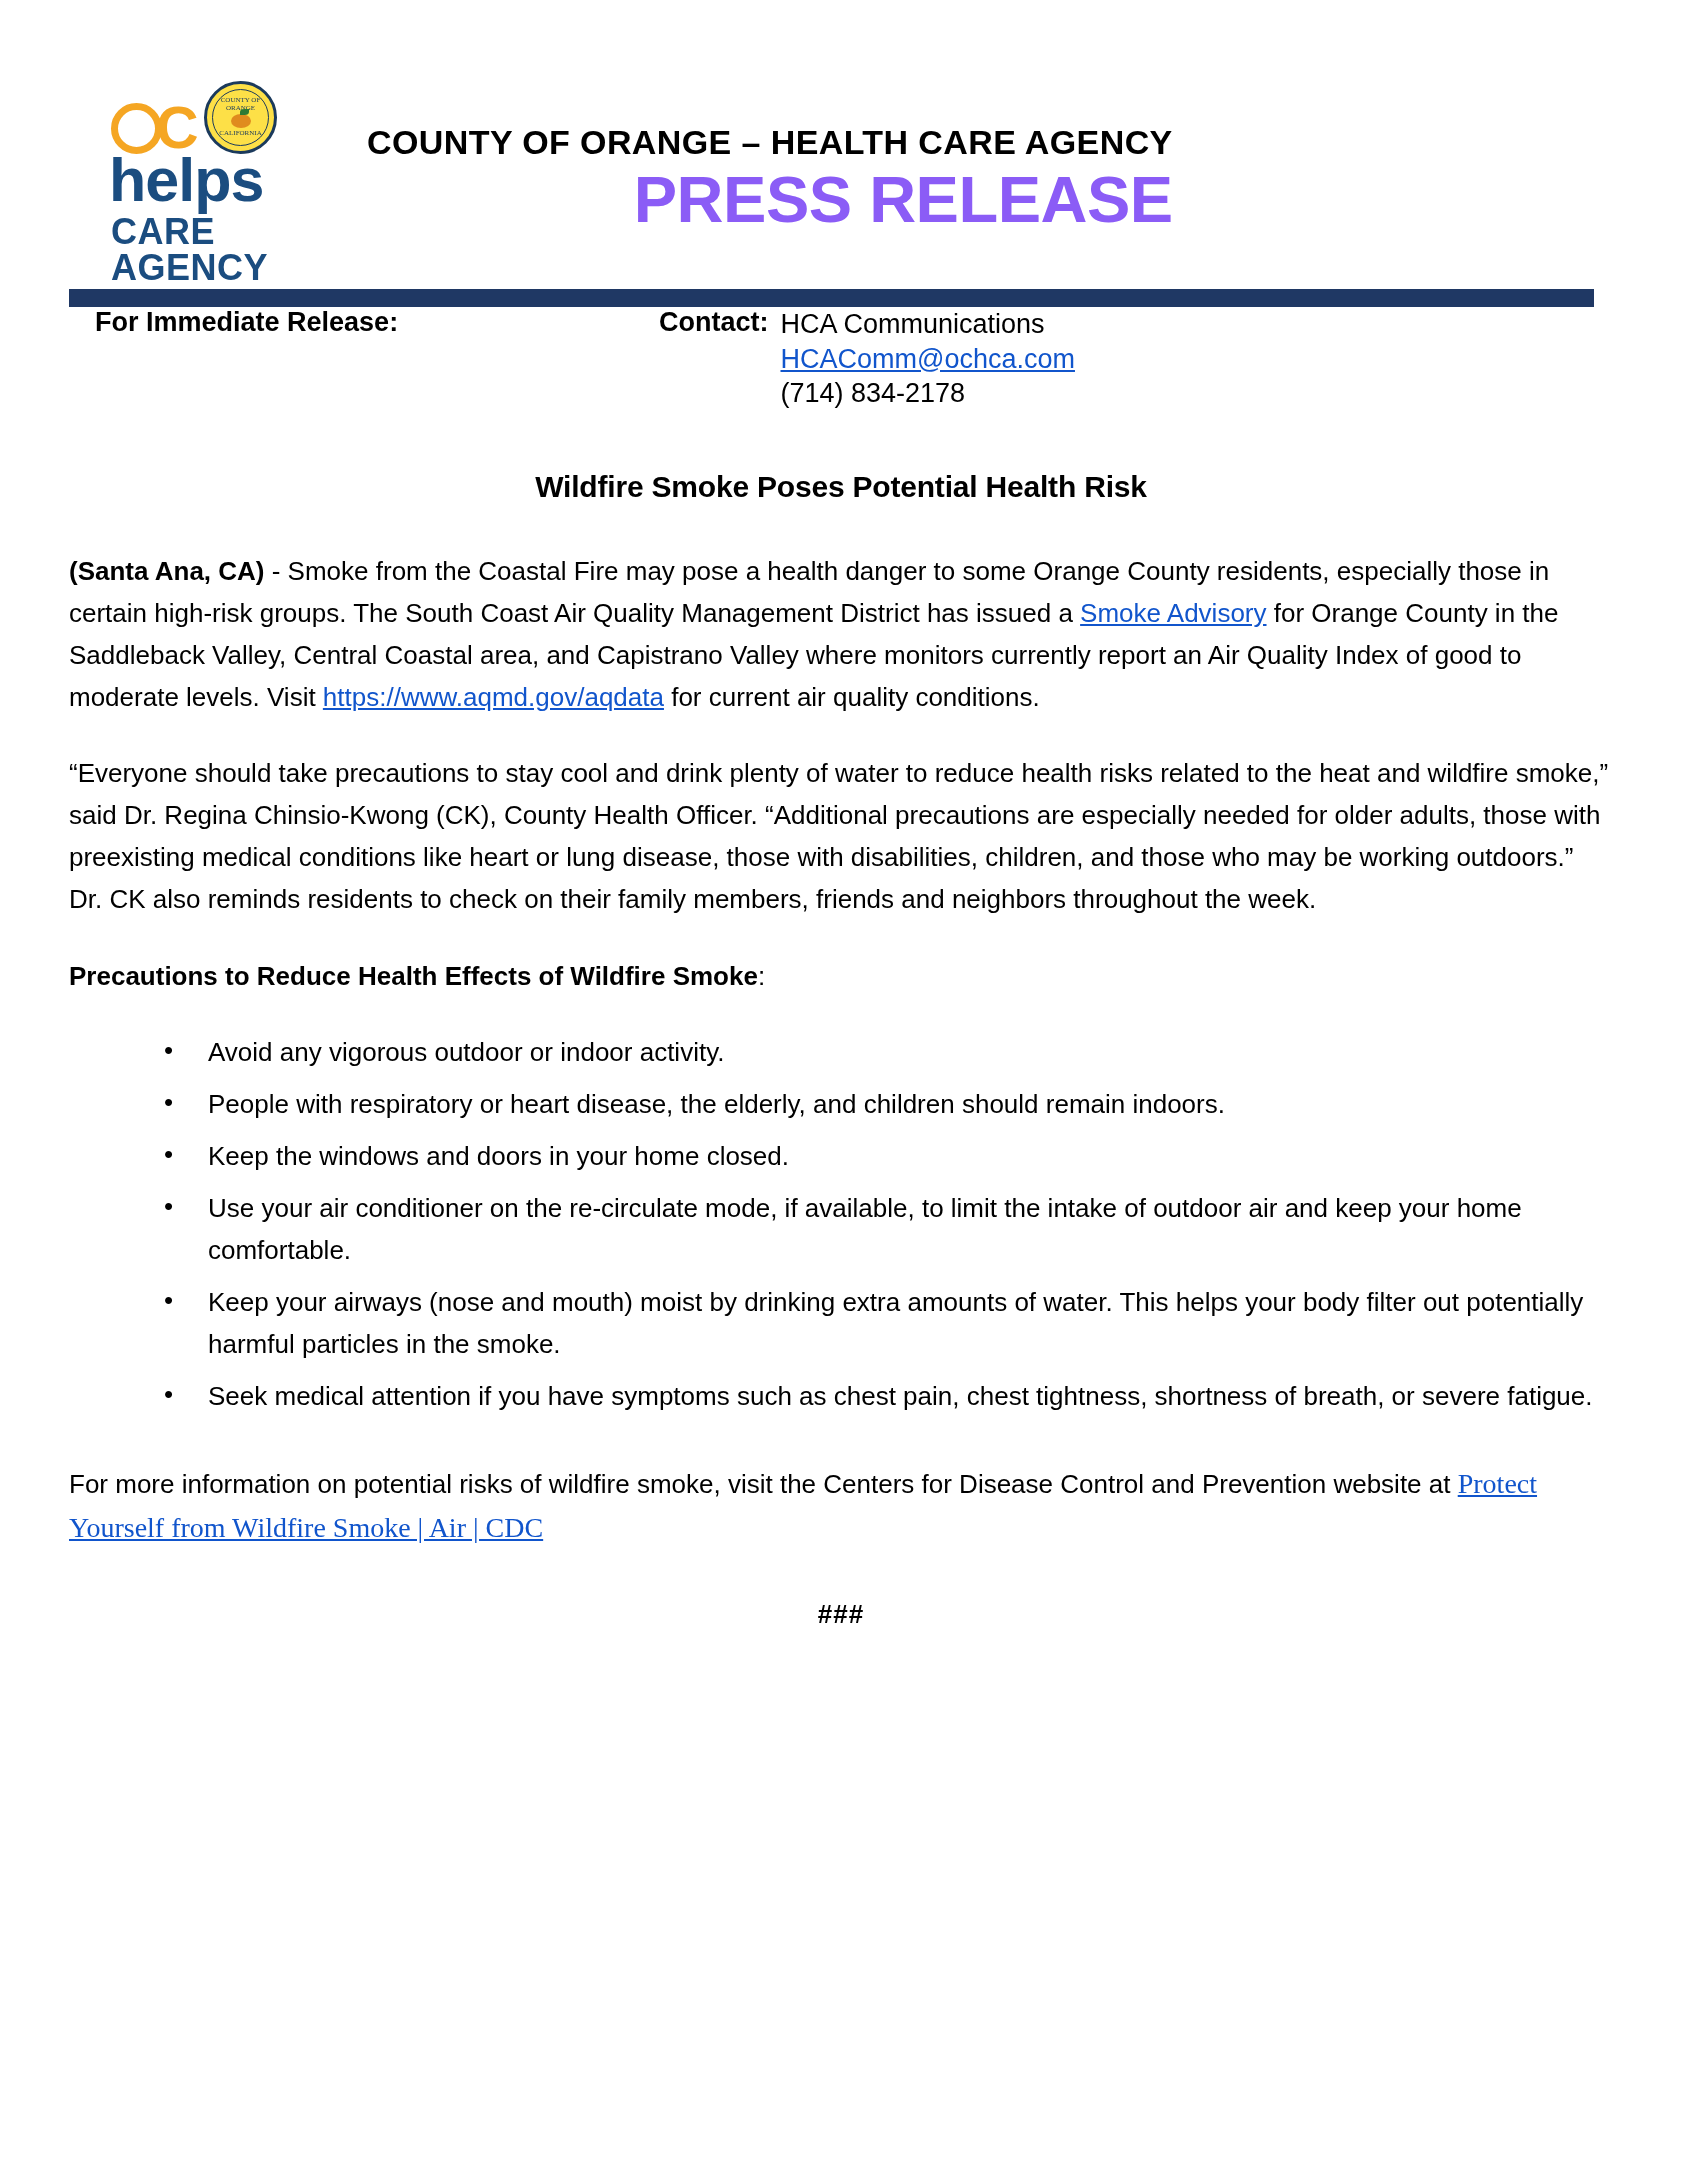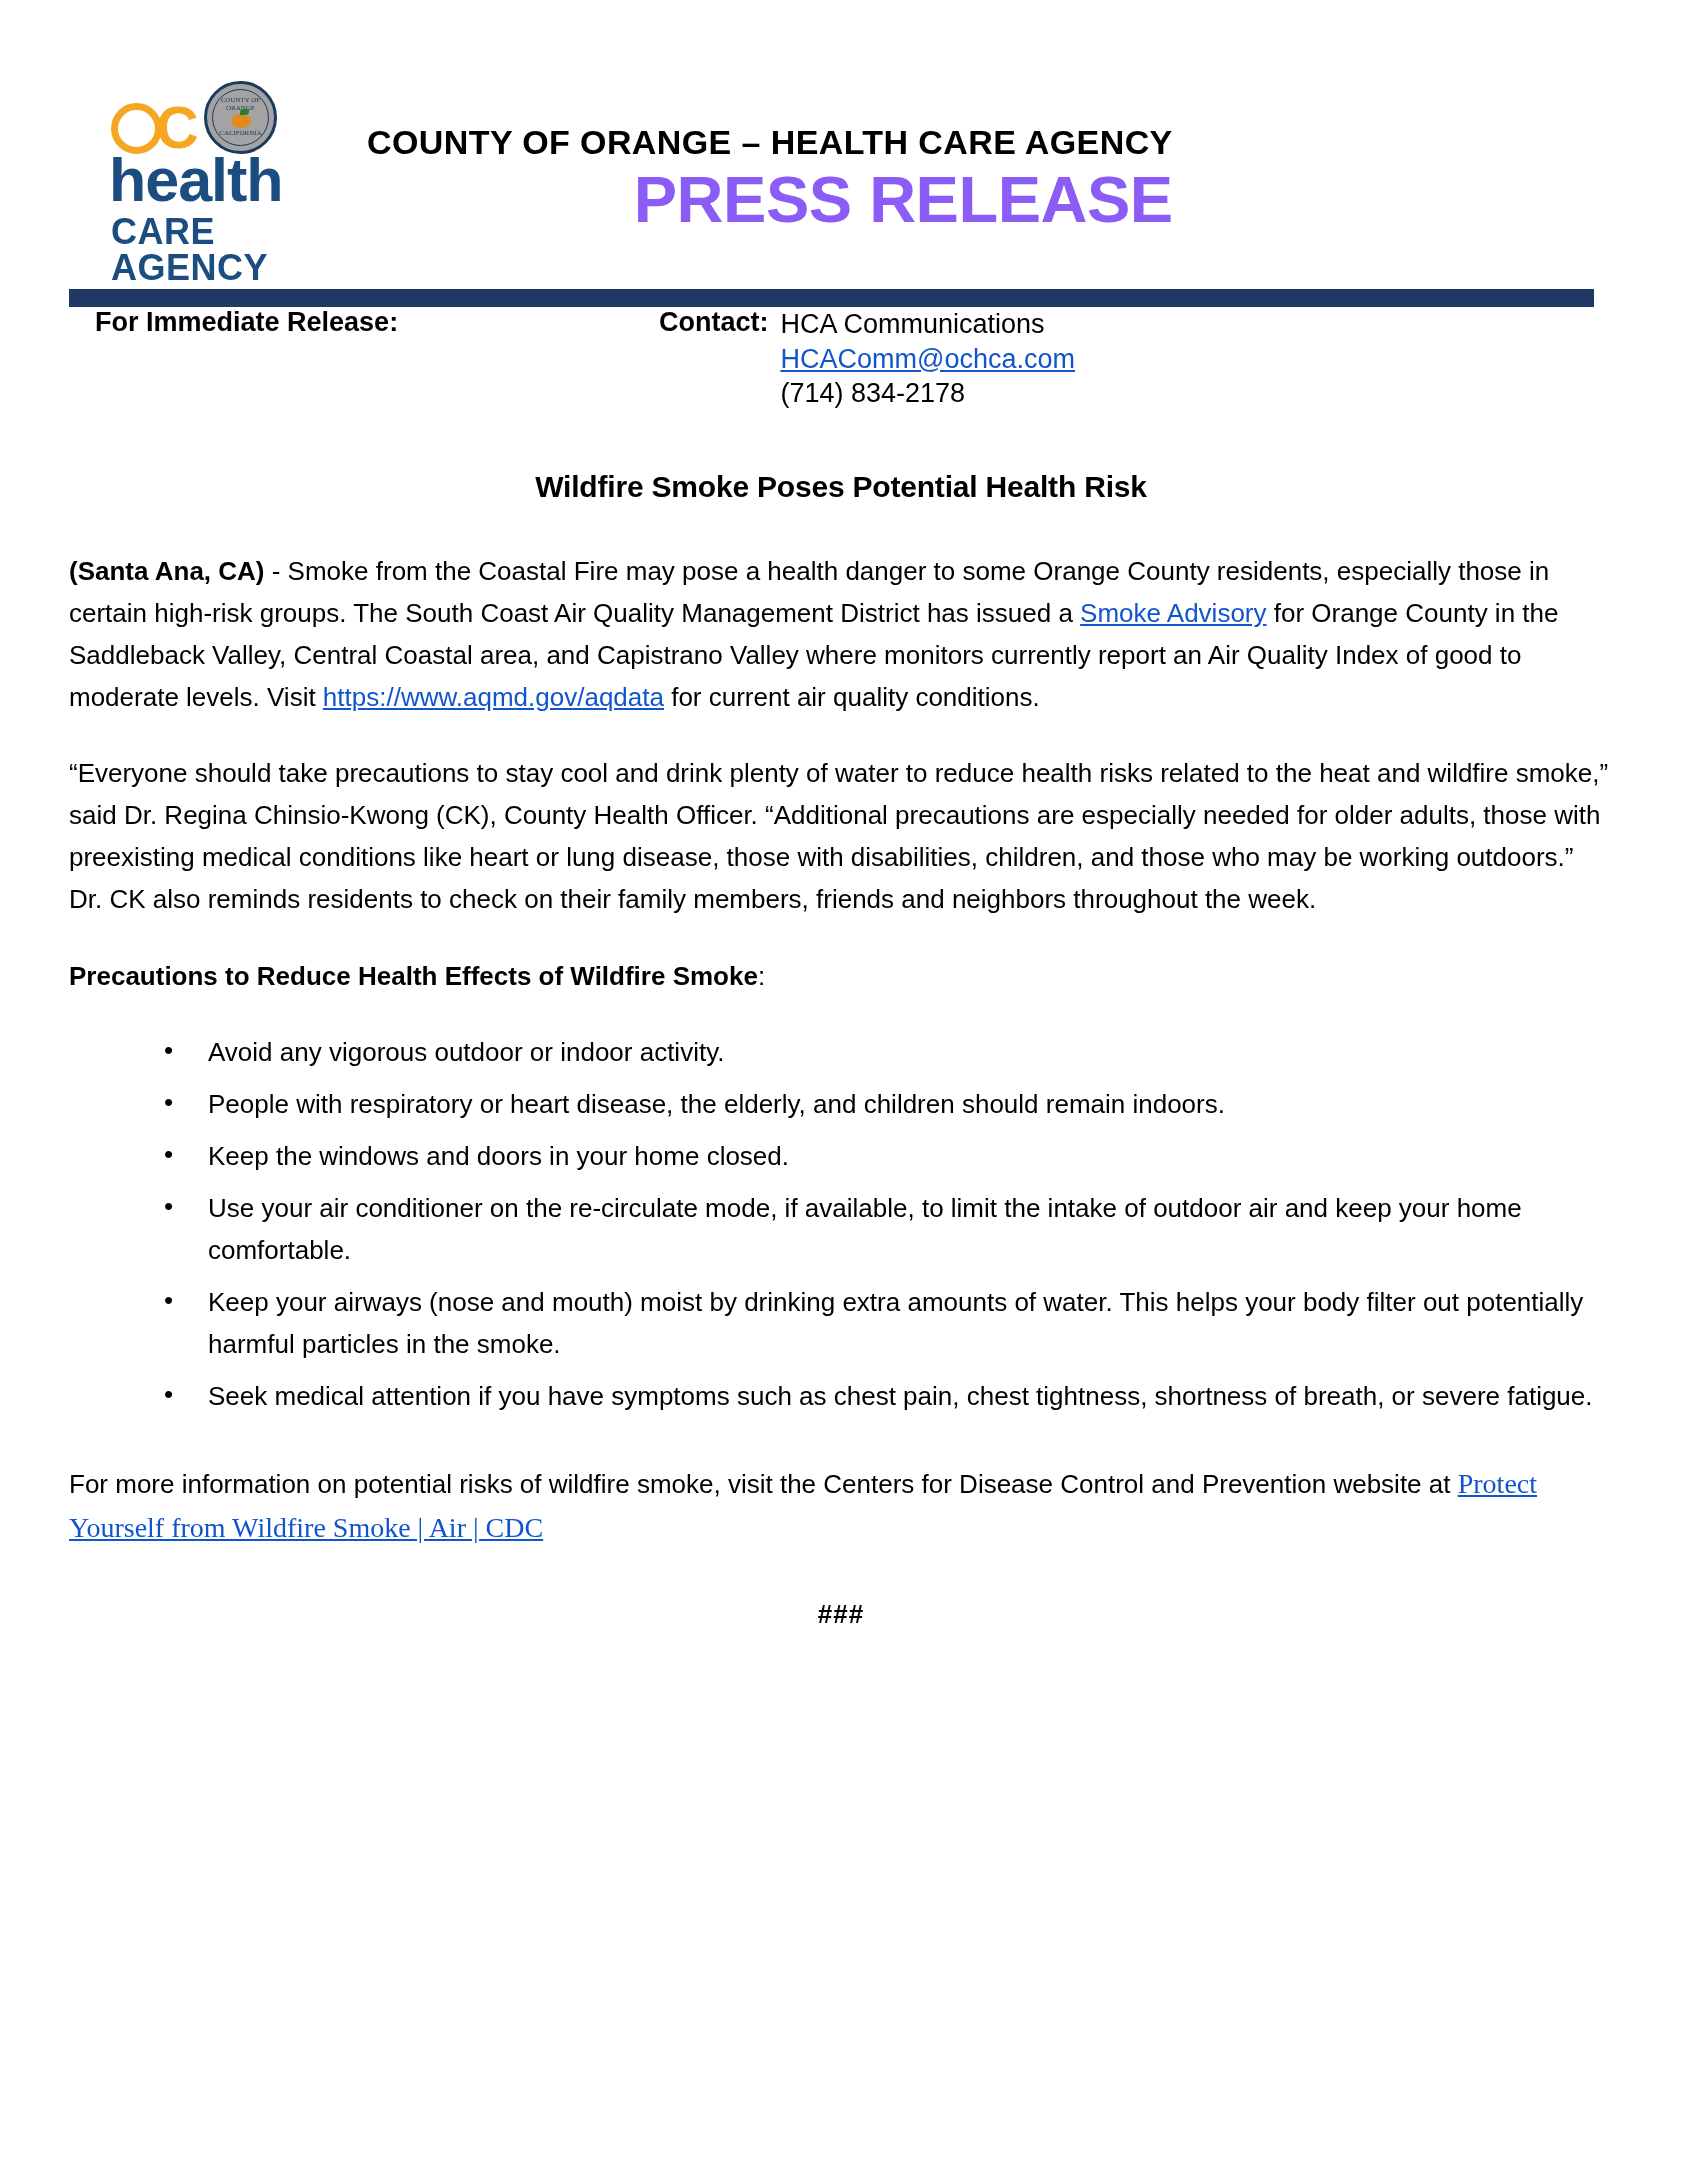--- a/index.html
+++ b/index.html
@@ -71,21 +71,21 @@
     margin-left: -6px;
   }
   .logo-seal {
     position: absolute;
     left: 115px;
     top: 2px;
     width: 73px;
     height: 73px;
     border-radius: 50%;
     border: 3px solid #1b3a5c;
-    background: #a3a3a3;
+    background: #fde047;
     box-sizing: border-box;
     display: flex;
     align-items: center;
     justify-content: center;
     overflow: hidden;
   }
   .logo-seal .seal-inner {
     width: 55px; height: 55px;
     border-radius: 50%;
     border: 1px solid #1b3a5c;
@@ -268,21 +268,21 @@
         <div class="logo-oc">
           <span class="logo-o"></span><span class="logo-c">C</span>
         </div>
         <div class="logo-seal">
           <div class="seal-inner">
             <span>COUNTY OF ORANGE</span>
             <span class="seal-fruit"></span>
             <span>CALIFORNIA</span>
           </div>
         </div>
-        <div class="logo-health">health</div>
+        <div class="logo-health">helps</div>
         <div class="logo-careagency">CARE AGENCY</div>
       </div>
       <div class="header-titles">
         <div class="agency-line">COUNTY OF ORANGE – HEALTH CARE AGENCY</div>
         <div class="press-release">PRESS RELEASE</div>
       </div>
     </div>
 
     <div class="blue-bar"></div>
 

